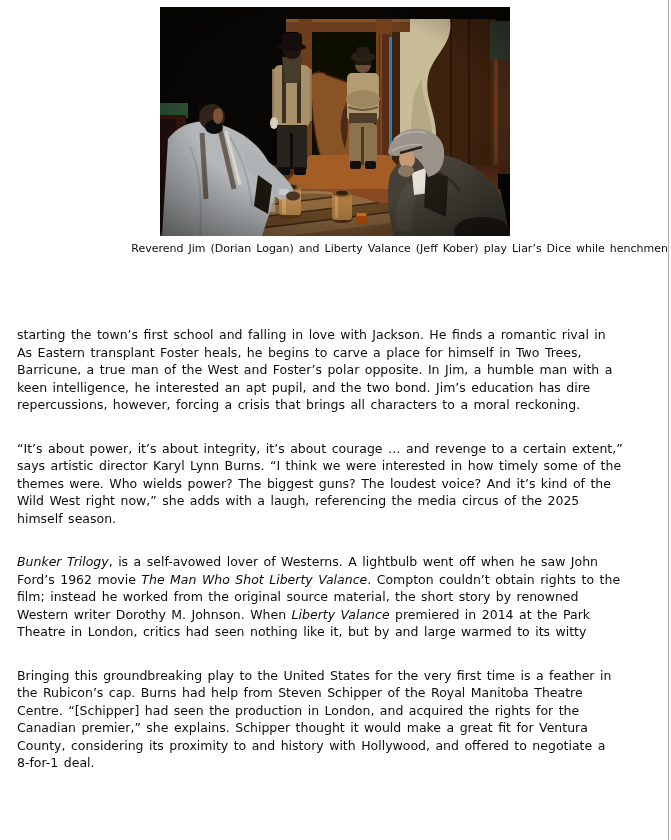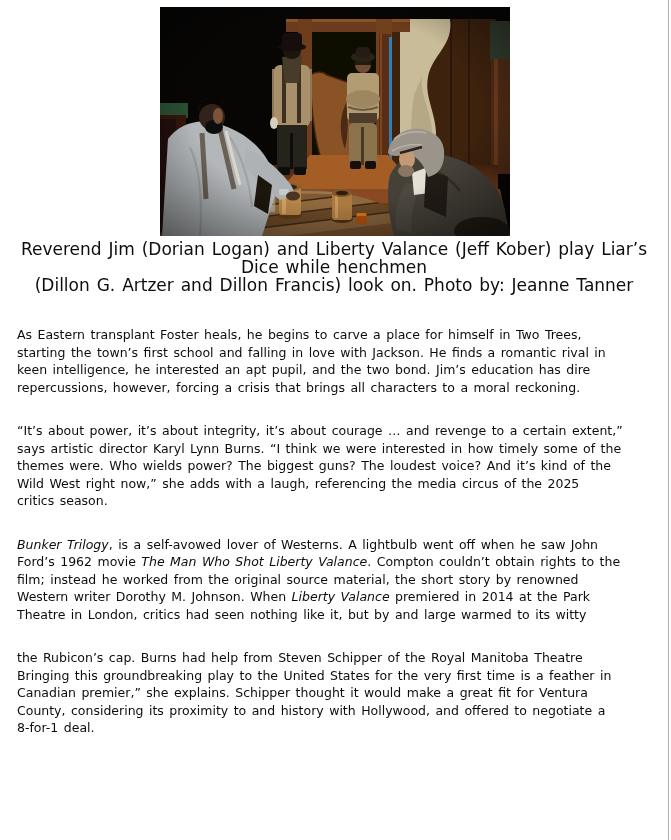--- a/index.html
+++ b/index.html
@@ -9,21 +9,21 @@
     font-family: "DejaVu Sans", "Liberation Sans", sans-serif;
     color: #111111;
   }
   .photo {
     position: absolute; left: 160px; top: 7px; width: 350px; height: 229px;
     margin: 0; padding: 0; background: #070605;
   }
   .photo svg { display: block; width: 350px; height: 229px; }
   .caption {
     position: absolute; left: 0; top: 240px; width: 668px;
-    text-align: center; font-size: 17px; line-height: 18px;
+    text-align: right; font-size: 11px; line-height: 18px;
     word-spacing: 1.5px; color: #0d0d0d;
   }
   .article {
     position: absolute; left: 17px; top: 326px; width: 645px;
     font-size: 12.5px; line-height: 17.5px; word-spacing: 1.5px; color: #0d0d0d;
   }
   .para { margin: 0 0 26px 0; }
   .tline { white-space: nowrap; line-height: 17.5px; }
   .right-border {
     position: absolute; top: 0; left: 668px; width: 1px; height: 840px;
@@ -200,47 +200,48 @@
           <ellipse cx="322" cy="224" rx="28" ry="14" fill="#211d18"></ellipse>
         </g>
       </g>
 
       <rect x="0" y="0" width="350" height="229" fill="url(#vign)"></rect>
     </svg>
   </figure>
 
   <div class="caption">
     <div>Reverend Jim (Dorian Logan) and Liberty Valance (Jeff Kober) play Liar’s Dice while henchmen</div>
-    <div>(Dillon G. Artzer and Dillon Francis) look on. Photo by: Jeanne Tanner</div>
   </div>
 
   <div class="article">
     <div class="para">
+        <div class="tline">starting the town’s first school and falling in love with Jackson. He finds a romantic rival in</div>
         <div class="tline">As Eastern transplant Foster heals, he begins to carve a place for himself in Two Trees,</div>
-        <div class="tline">starting the town’s first school and falling in love with Jackson. He finds a romantic rival in</div>
+        <div class="tline">Barricune, a true man of the West and Foster’s polar opposite. In Jim, a humble man with a</div>
         <div class="tline">keen intelligence, he interested an apt pupil, and the two bond. Jim’s education has dire</div>
         <div class="tline">repercussions, however, forcing a crisis that brings all characters to a moral reckoning.</div>
       </div>
     <div class="para">
         <div class="tline">“It’s about power, it’s about integrity, it’s about courage … and revenge to a certain extent,”</div>
         <div class="tline">says artistic director Karyl Lynn Burns. “I think we were interested in how timely some of the</div>
         <div class="tline">themes were. Who wields power? The biggest guns? The loudest voice? And it’s kind of the</div>
         <div class="tline">Wild West right now,” she adds with a laugh, referencing the media circus of the 2025</div>
-        <div class="tline">critics season.</div>
+        <div class="tline">himself season.</div>
       </div>
     <div class="para">
         <div class="tline"><i>Bunker Trilogy</i>, is a self-avowed lover of Westerns. A lightbulb went off when he saw John</div>
         <div class="tline">Ford’s 1962 movie <i>The Man Who Shot Liberty Valance</i>. Compton couldn’t obtain rights to the</div>
         <div class="tline">film; instead he worked from the original source material, the short story by renowned</div>
         <div class="tline">Western writer Dorothy M. Johnson. When <i>Liberty Valance</i> premiered in 2014 at the Park</div>
         <div class="tline">Theatre in London, critics had seen nothing like it, but by and large warmed to its witty</div>
       </div>
     <div class="para">
+        <div class="tline">Bringing this groundbreaking play to the United States for the very first time is a feather in</div>
         <div class="tline">the Rubicon’s cap. Burns had help from Steven Schipper of the Royal Manitoba Theatre</div>
-        <div class="tline">Bringing this groundbreaking play to the United States for the very first time is a feather in</div>
+        <div class="tline">Centre. “[Schipper] had seen the production in London, and acquired the rights for the</div>
         <div class="tline">Canadian premier,” she explains. Schipper thought it would make a great fit for Ventura</div>
         <div class="tline">County, considering its proximity to and history with Hollywood, and offered to negotiate a</div>
         <div class="tline">8-for-1 deal.</div>
       </div>
   </div>
 
   <div class="right-border"></div>
 </div>
 
 </body></html>

